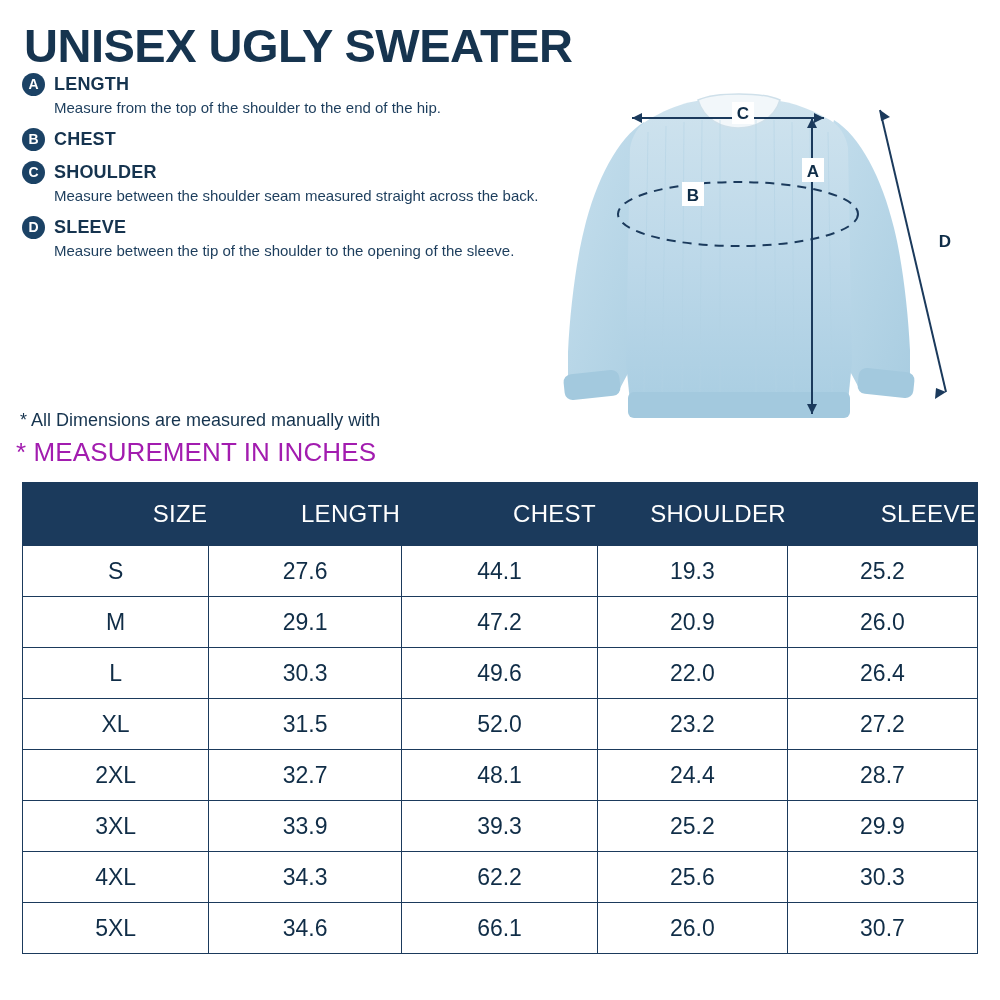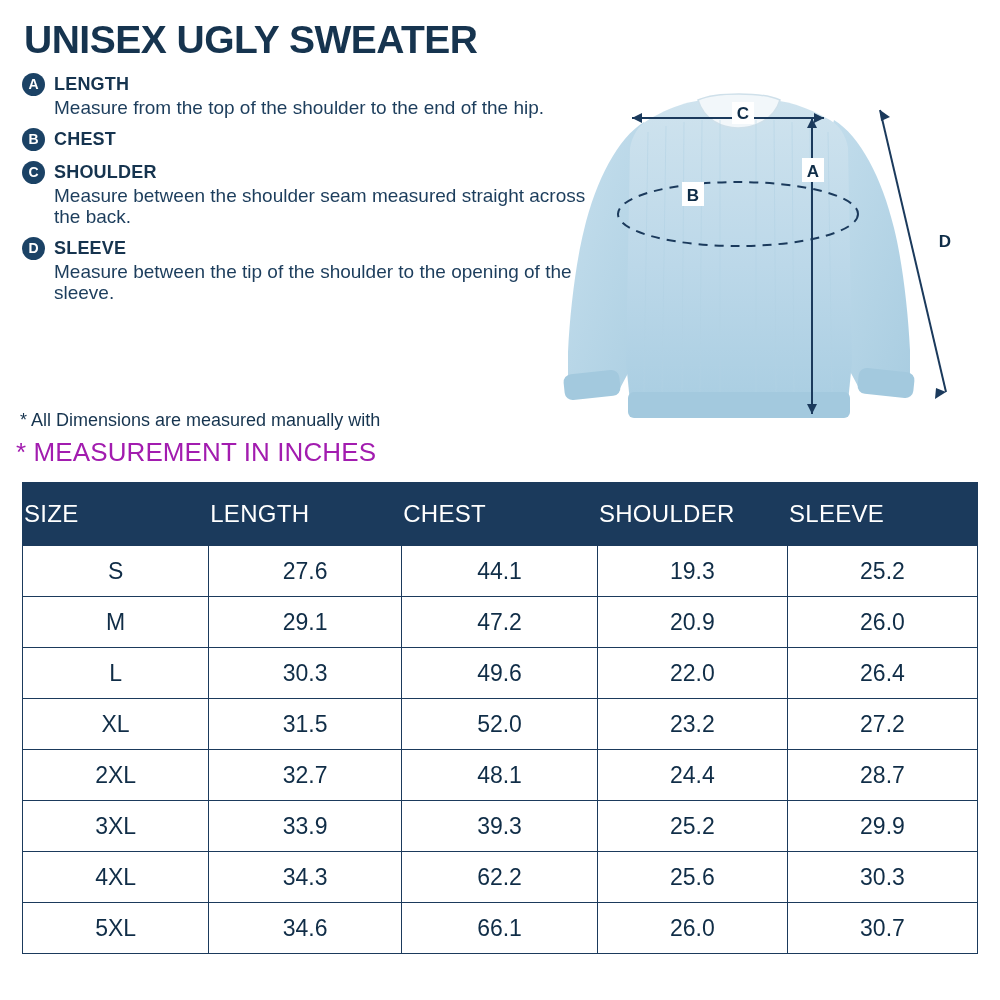--- a/index.html
+++ b/index.html
@@ -14,21 +14,21 @@
     position: relative;
     width: 1000px; height: 1000px;
     overflow: hidden;
     background: #ffffff;
   }
 
   
   #title {
     position: absolute;
     left: 24px; top: 18px;
-    font-size: 39px;
+    font-size: 47px;
     font-weight: bold;
     letter-spacing: -0.5px;
     color: #16344f;
     white-space: nowrap;
   }
 
   
   #legend {
     position: absolute;
     left: 22px; top: 72px;
@@ -50,21 +50,21 @@
   .legend-head {
     margin-left: 32px;
     font-size: 18px;
     font-weight: bold;
     letter-spacing: 0.2px;
     color: #16344f;
     line-height: 24px;
   }
   .legend-desc {
     margin-left: 32px;
-    font-size: 19px;
+    font-size: 15px;
     font-weight: normal;
     color: #1c3d5c;
     line-height: 21px;
     margin-top: 1px;
   }
 
   
   #note {
     position: absolute;
     left: 20px; top: 378px;
@@ -102,21 +102,21 @@
     border-collapse: collapse;
     table-layout: fixed;
   }
   thead th {
     background: #1b3a5c;
     color: #ffffff;
     font-size: 24px;
     font-weight: normal;
     height: 63px;
     border: 1px solid #1b3a5c;
-    text-align: left;
+    text-align: right;
     letter-spacing: 0.3px;
   }
   tbody td {
     height: 51px;
     border: 1px solid #1b3a5c;
     text-align: center;
     font-size: 23px;
     color: #102d47;
     background: #ffffff;
   }

